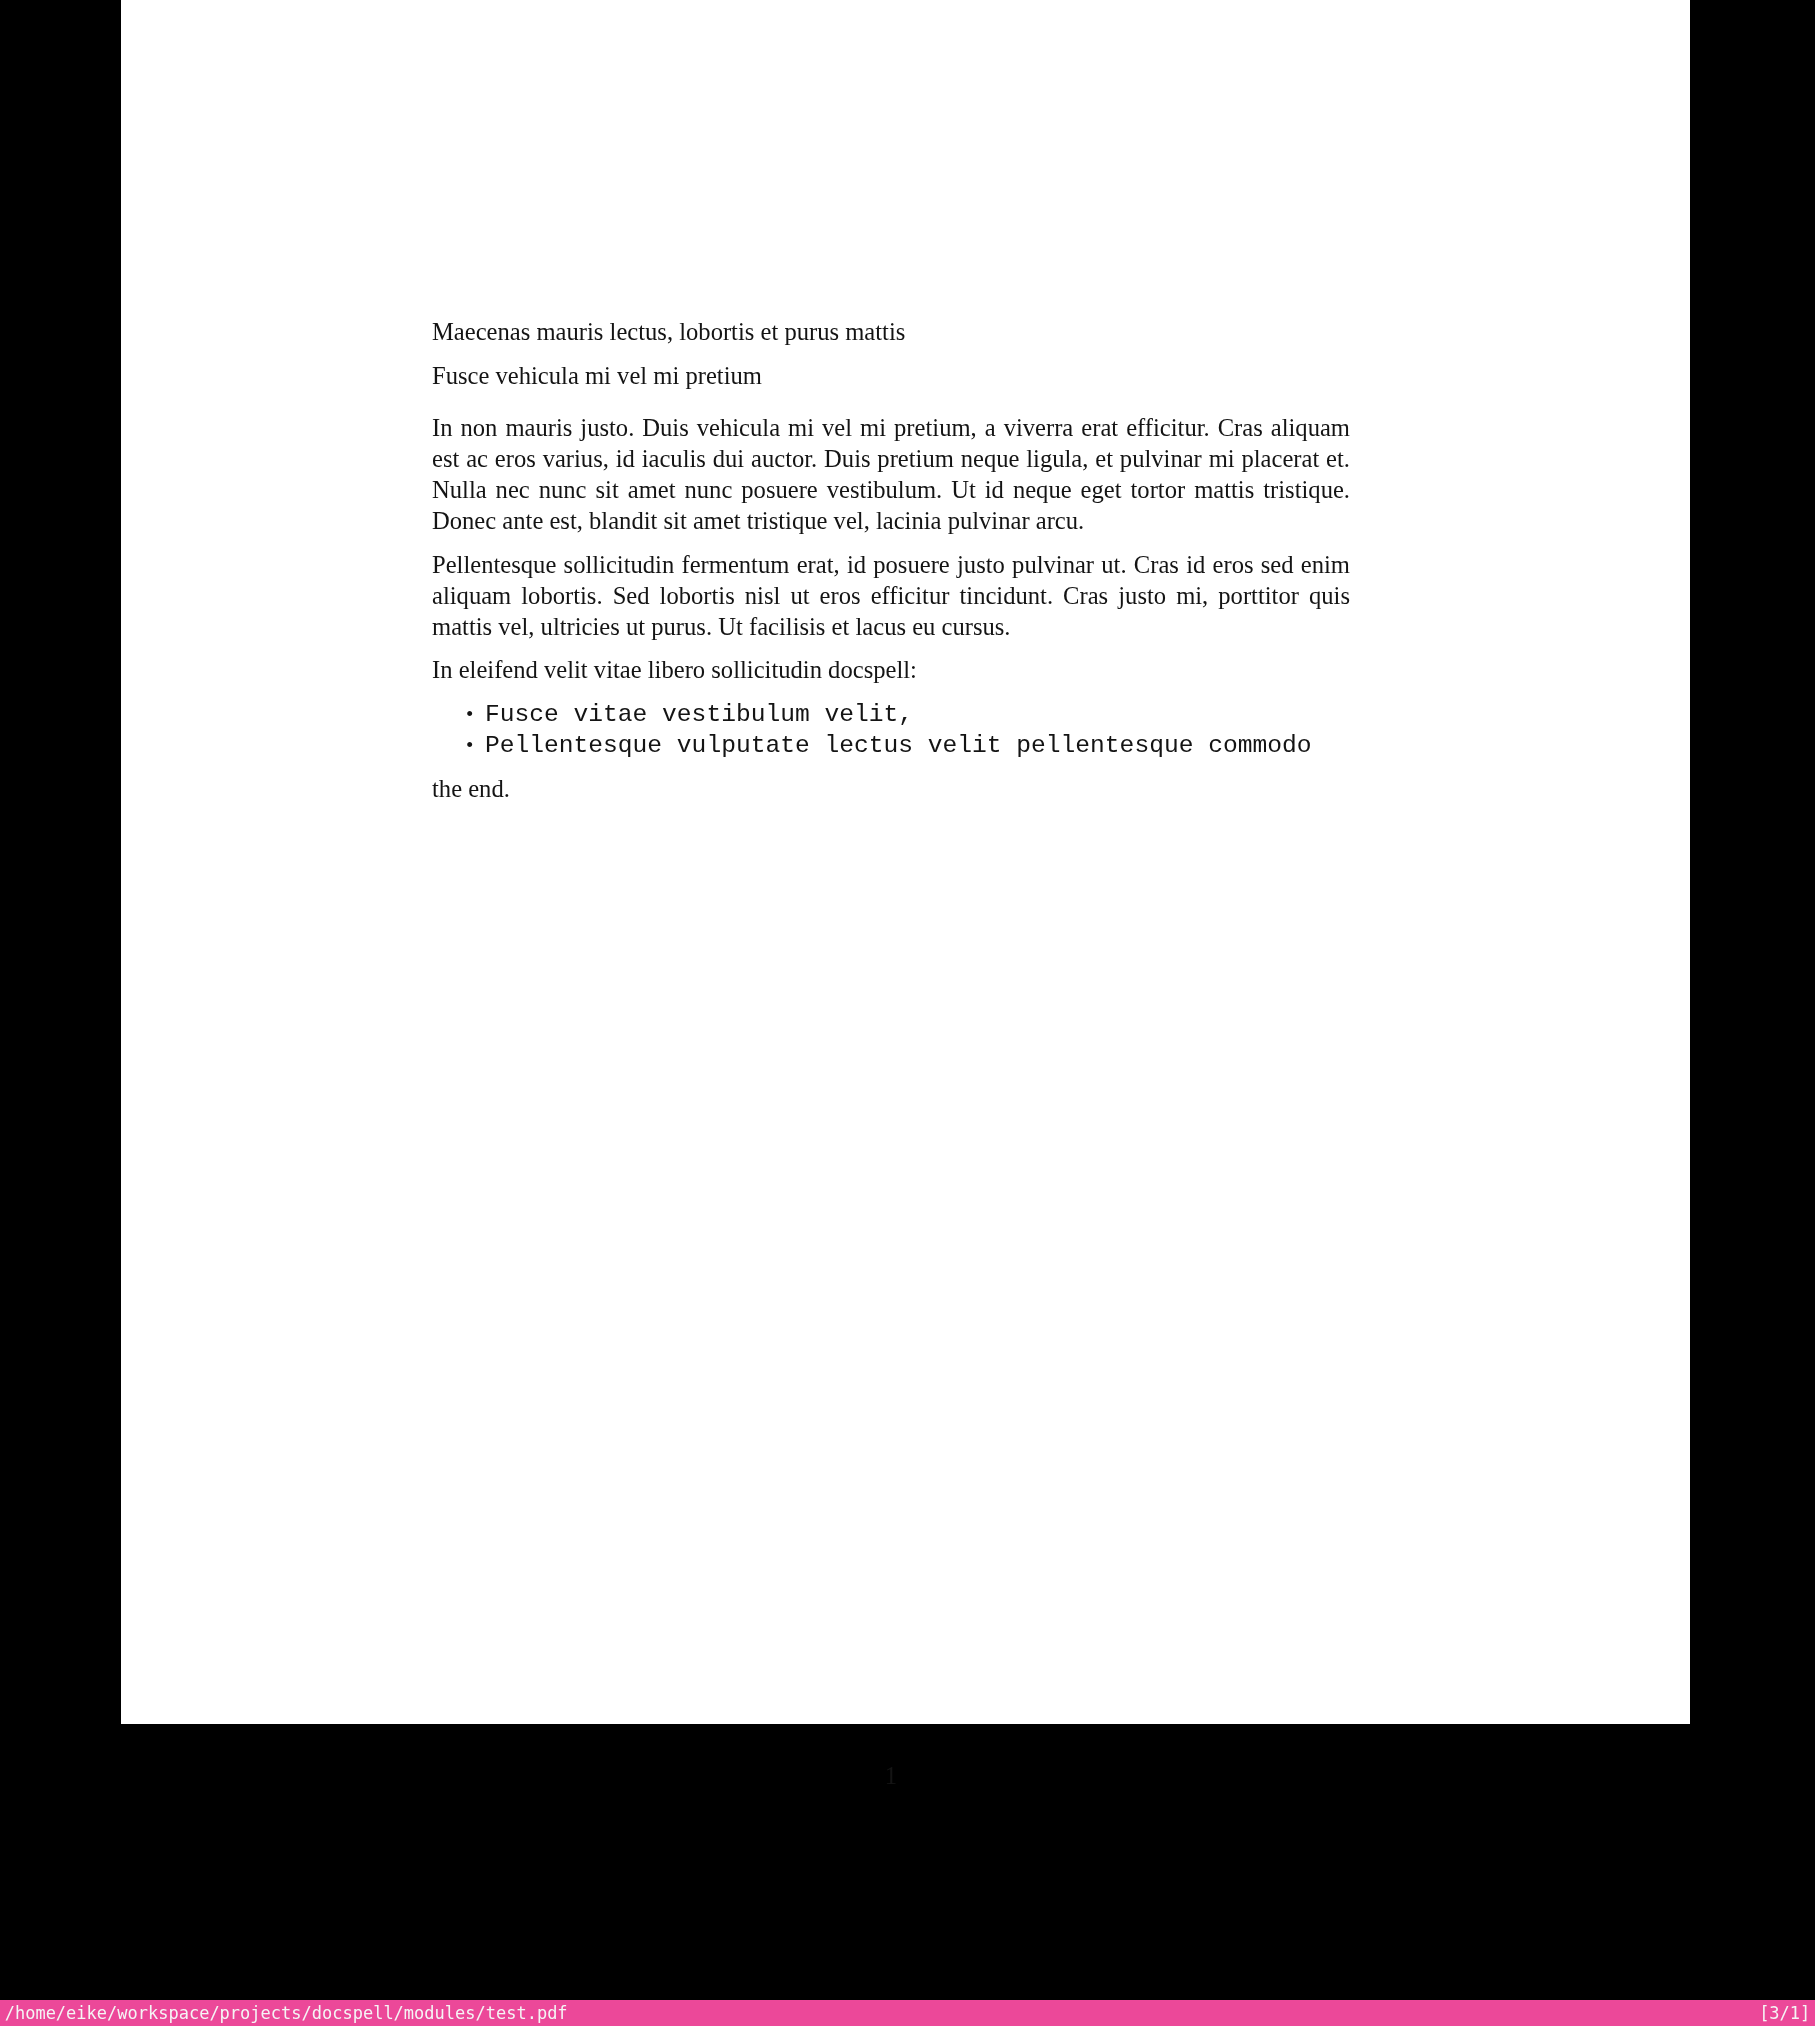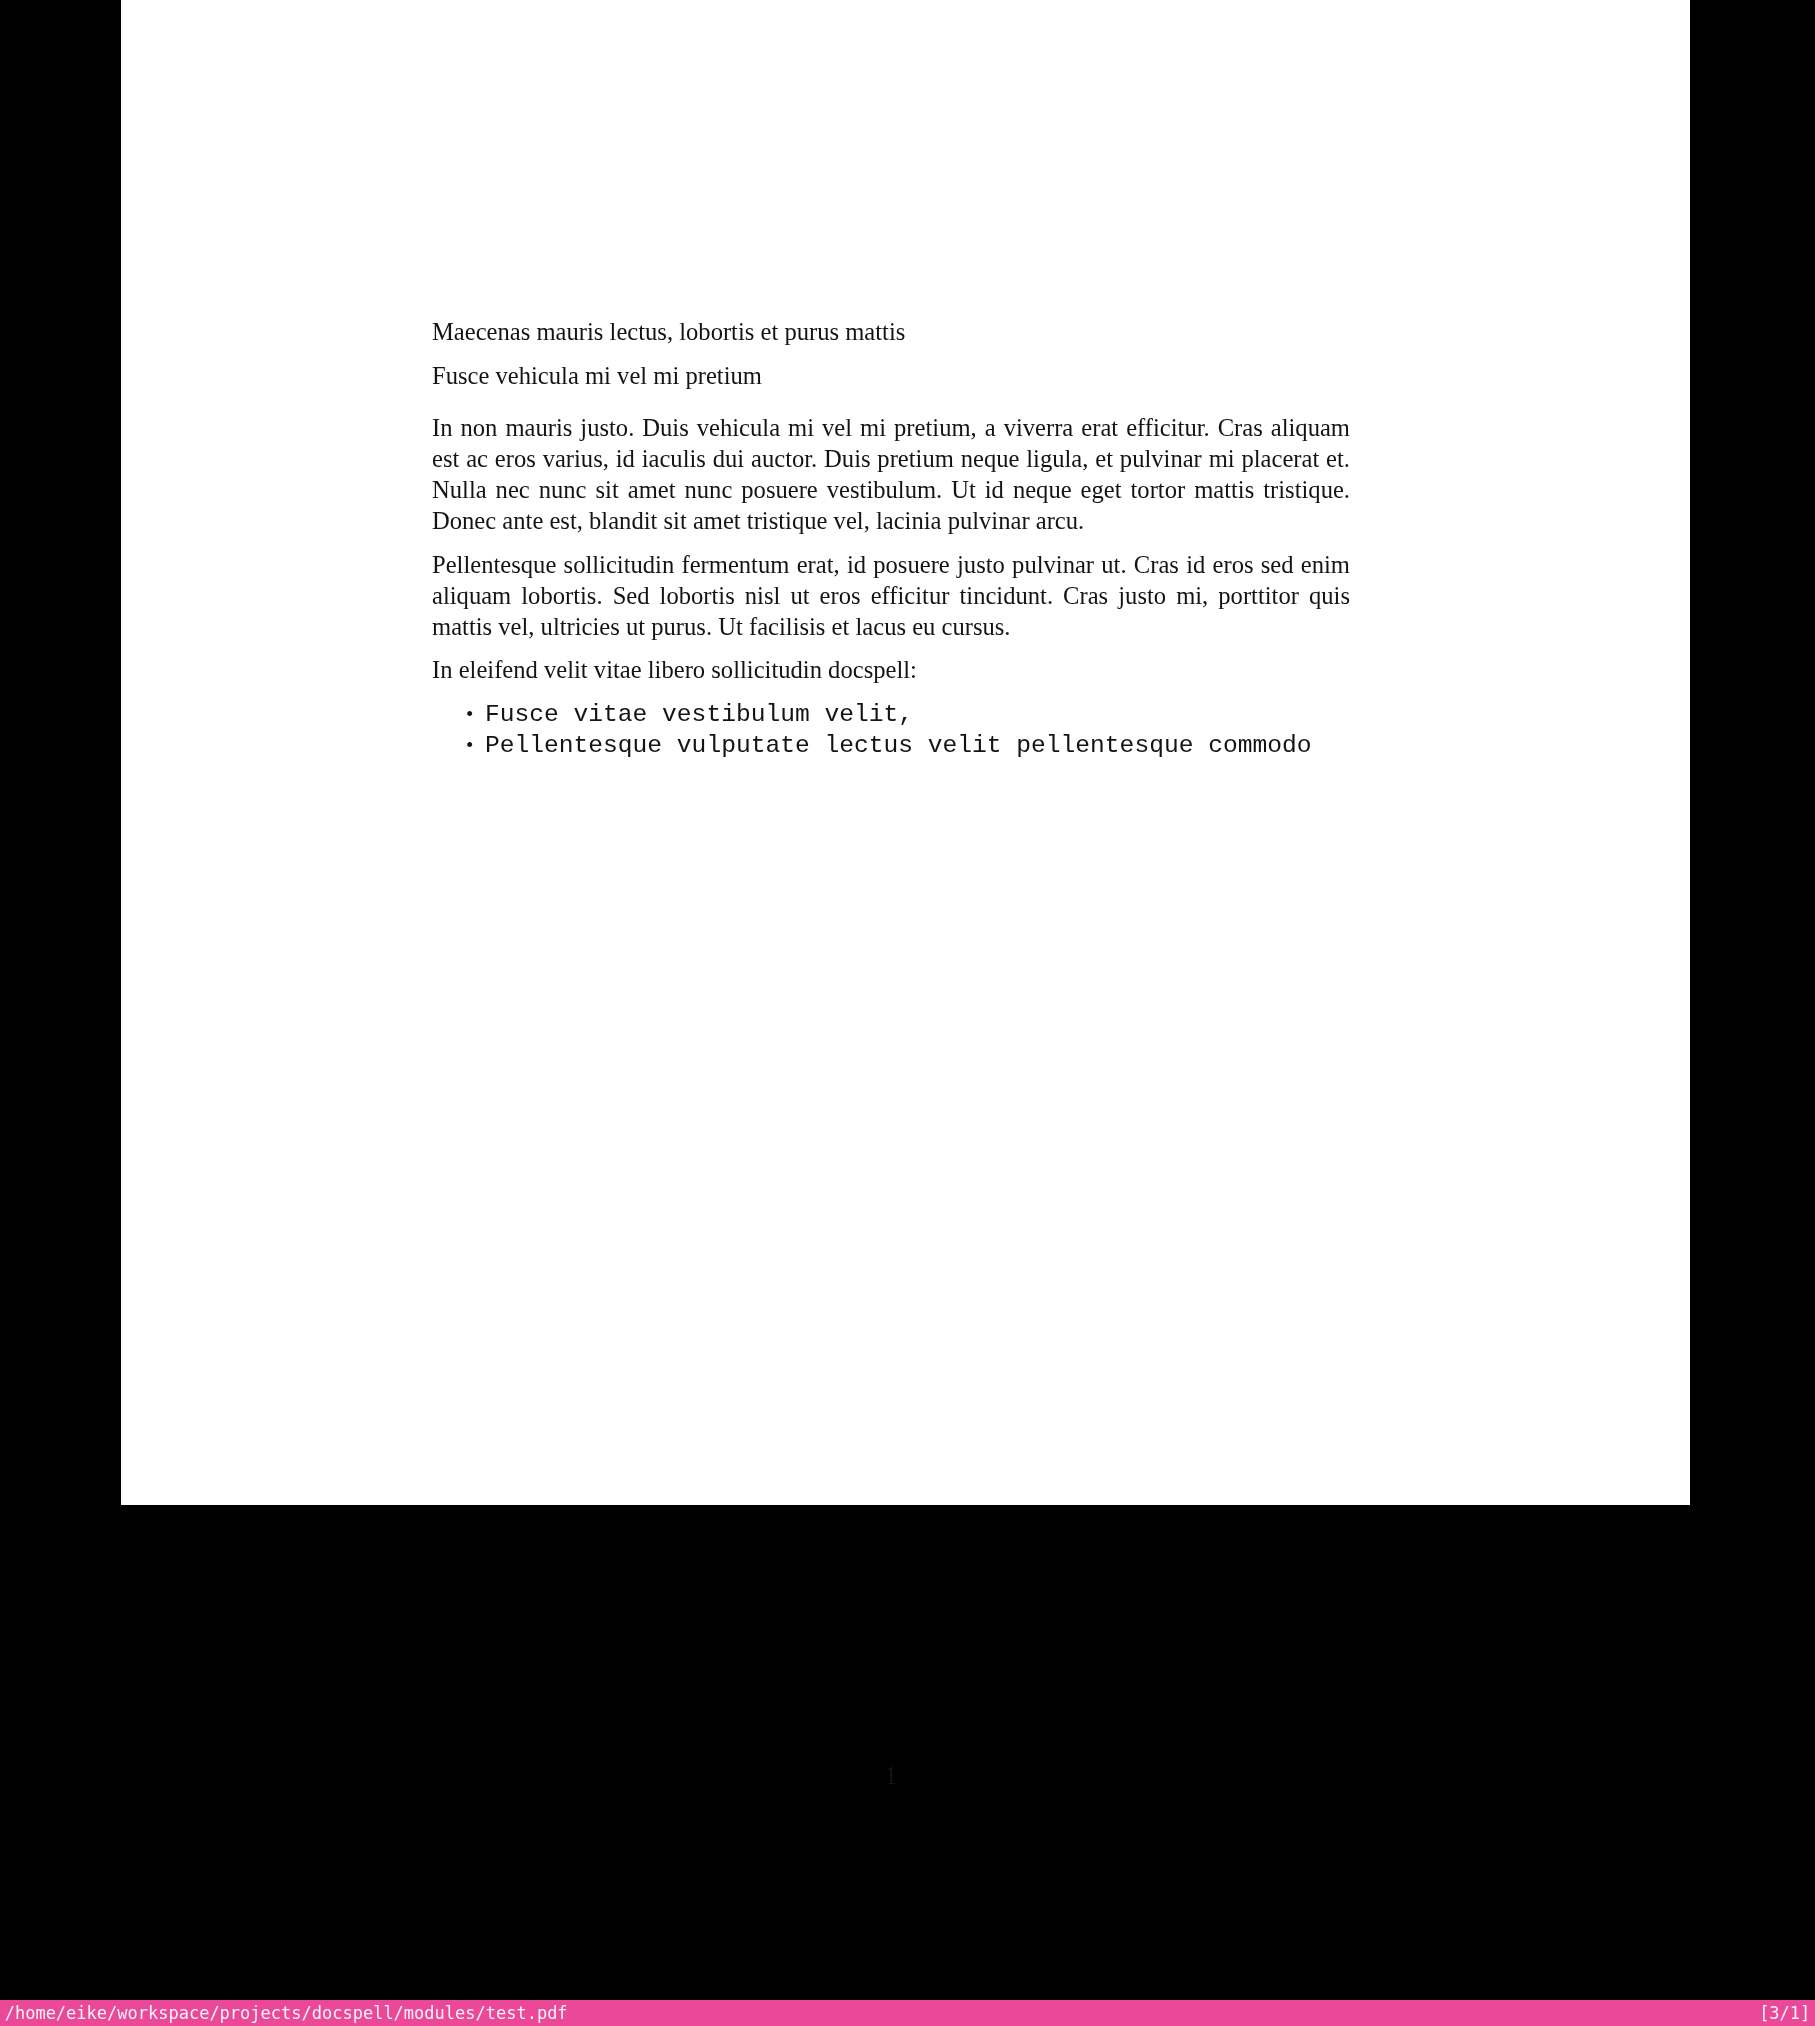--- a/index.html
+++ b/index.html
@@ -9,21 +9,21 @@
     overflow: hidden;
     font-family: "Liberation Serif", serif;
   }
   .viewport {
     position: absolute; inset: 0;
     background: #000000;
   }
   .pdf-page {
     position: absolute;
     left: 121px; top: 0;
-    width: 1569px; height: 1505px;
+    width: 1569px; height: 1724px;
     background: #ffffff;
     color: #141414;
   }
   .textblock {
     position: absolute;
     left: 311px; top: 316px;
     width: 918px;
     font-size: 24.6px;
     line-height: 31px;
     color: #141414;
@@ -89,20 +89,21 @@
         <li class="bullet-item">
           <span class="bullet-glyph">•</span>
           <span class="bullet-text">Fusce vitae vestibulum velit,</span>
         </li>
         <li class="bullet-item">
           <span class="bullet-glyph">•</span>
           <span class="bullet-text">Pellentesque vulputate lectus velit pellentesque commodo</span>
         </li>
       </ul>
 
+      <p class="para single p-theend">the end.</p>
 
     </div>
 
     <div class="page-number">1</div>
 
   </div>
 
   <div class="statusbar">
     <span class="path">/home/eike/workspace/projects/docspell/modules/test.pdf</span>
     <span class="pages">[3/1]</span>

